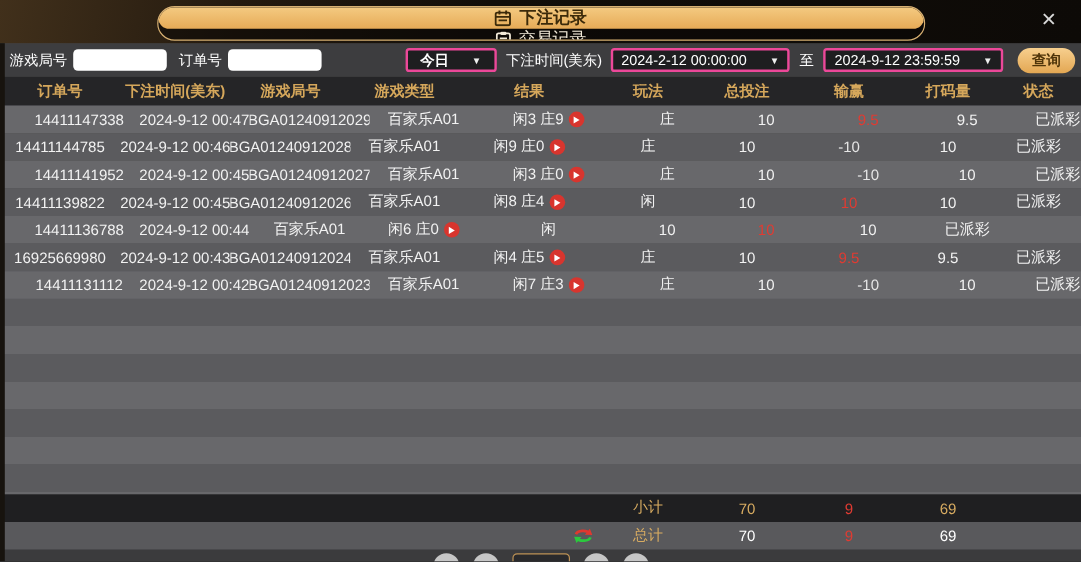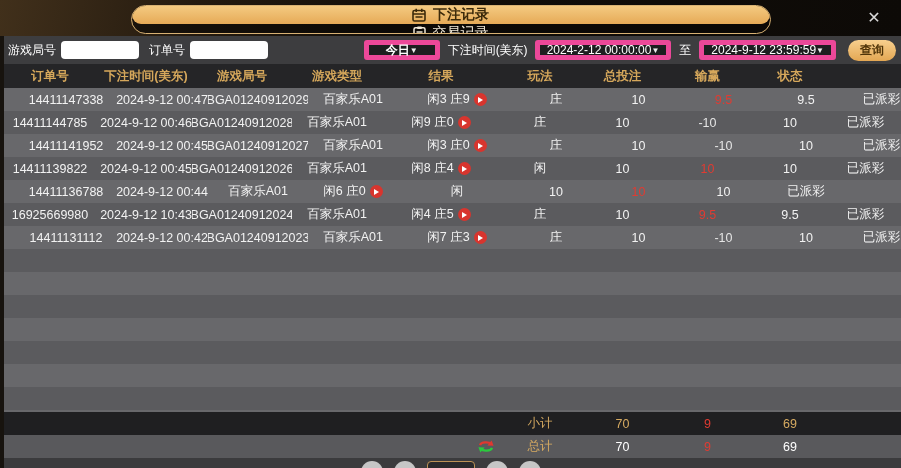--- a/index.html
+++ b/index.html
@@ -39,22 +39,22 @@
     display:flex;align-items:center;font-size:12px;color:#fff;
     padding:0 5px 0 8px;
   }
   .flabel{margin-right:5px;white-space:nowrap;}
   .txtinput{
     width:78px;height:18px;background:#fff;border:none;border-radius:4px;
     margin-right:10px;font-size:11px;padding:0 5px;color:#333;outline:none;
   }
   .spacer{flex:1;}
   .select{
-    height:20px;background:#1e1e20;border:5px solid #ec4899;border-radius:3px;
-    display:flex;align-items:center;justify-content:center;gap:0;
+    height:20px;background:#1e1e20;border:2px solid #ec4899;border-radius:3px;
+    display:flex;align-items:center;justify-content:center;gap:19px;
     color:#fff;padding:0 7px;margin-right:8px;cursor:pointer;white-space:nowrap;
   }
   .select.range{width:76px;font-weight:bold;}
   .select .caret{font-size:8px;color:#eee;}
   .datelabel{margin-right:7px;white-space:nowrap;}
   .tolabel{margin-right:8px;}
   .querybtn{
     width:48px;height:21px;border:none;border-radius:11px;cursor:pointer;
     background:linear-gradient(180deg,#f7cf8e 0%,#e3a753 100%);
     color:#4f3409;font-size:12px;font-weight:bold;margin-left:4px;
@@ -176,20 +176,21 @@
 
   <div class="thead cols">
     <div class="cell">订单号</div>
     <div class="cell">下注时间(美东)</div>
     <div class="cell">游戏局号</div>
     <div class="cell">游戏类型</div>
     <div class="cell">结果</div>
     <div class="cell">玩法</div>
     <div class="cell">总投注</div>
     <div class="cell">输赢</div>
+    <div class="cell">打码量</div>
     <div class="cell">状态</div>
   </div>
 
   <div style="display:contents"></div>
 
   <div class="trow cols light">
       <div class="cell">14411147338</div>
       <div class="cell">2024-9-12 00:47</div>
       <div class="cell">BGA01240912029</div>
       <div class="cell">百家乐A01</div>
@@ -267,21 +268,21 @@
         </span>
       </div>
       <div class="cell">闲</div>
       <div class="cell">10</div>
       <div class="cell red">10</div>
       <div class="cell">10</div>
       <div class="cell">已派彩</div>
     </div>
     <div class="trow cols dark">
       <div class="cell">16925669980</div>
-      <div class="cell">2024-9-12 10:43</div>
+      <div class="cell">2024-9-12 00:43</div>
       <div class="cell">BGA01240912024</div>
       <div class="cell">百家乐A01</div>
       <div class="cell">
         <span>闲4 庄5</span>
         <span class="play-btn">
           <i class="tri"></i>
         </span>
       </div>
       <div class="cell">庄</div>
       <div class="cell">10</div>

